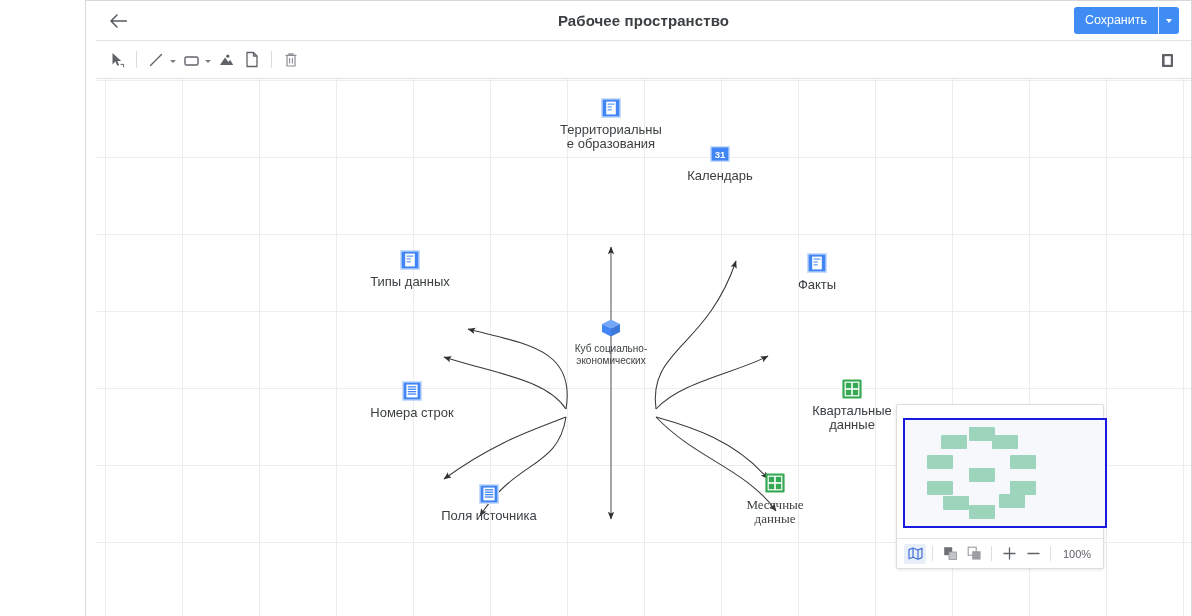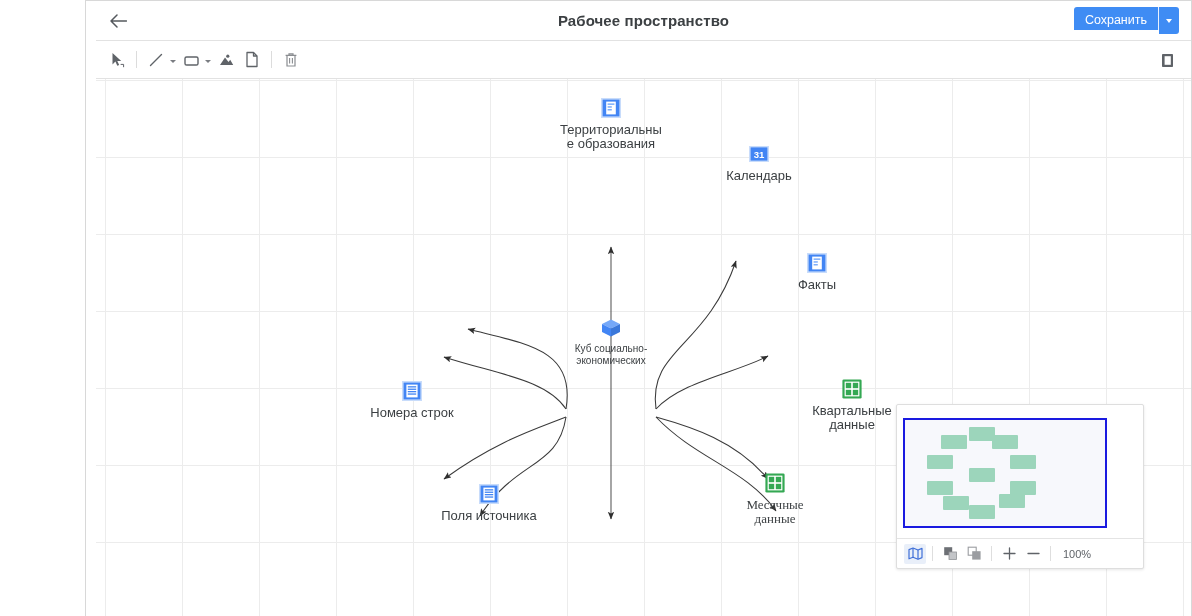--- a/index.html
+++ b/index.html
@@ -53,21 +53,21 @@
     height: 27px;
     display: flex;
     border-radius: 3px;
     overflow: hidden;
   }
   #save-btn {
     background: #3f8cf4;
     color: #ffffff;
     font-size: 12.5px;
     padding: 0 11px;
-    height: 23px;
+    height: 32px;
     line-height: 27px;
     cursor: pointer;
     border-right: 1px solid #eaf1fd;
   }
   #save-caret {
     background: #3f8cf4;
     width: 20px; height: 27px;
     display: flex; align-items: center; justify-content: center;
     cursor: pointer;
   }
@@ -155,21 +155,21 @@
     color: #3c4043;
     white-space: pre-line;
   }
   .node.center .nlabel { font-size: 10px; line-height: 12px; }
   .node.center .nicon { width: 24px; height: 22px; }
 
   
   #minimap-panel {
     position: absolute;
     left: 800px; top: 325px;
-    width: 248px;
+    width: 208px;
     background: #ffffff;
     border: 1px solid #dedede;
     box-shadow: 0 1px 3px rgba(0,0,0,.10);
     border-radius: 2px;
   }
   #minimap {
     position: relative;
     height: 125px;
     margin: 4px;
     background: #ffffff;
@@ -321,29 +321,40 @@
         <rect x="6.2" y="4.6" width="9.6" height="12.8" fill="#ffffff"></rect>
         <rect x="7.6" y="6.4" width="6.8" height="1.5" fill="#7eaefb"></rect>
         <rect x="7.6" y="9.2" width="4.2" height="1.5" fill="#7eaefb"></rect>
         <rect x="7.6" y="12" width="4.2" height="1.5" fill="#7eaefb"></rect>
       </svg>
       <div class="nlabel">Территориальны
 е образования</div>
     </div>
 
 
-    <div class="node" style="left:663px; top:64px;">
+    <div class="node" style="left:624px; top:64px;">
       <svg class="nicon" viewBox="0 0 22 22">
         <rect x="1" y="3" width="20" height="16" fill="#c8dcfb"></rect>
         <rect x="2.6" y="4.4" width="16.8" height="13.2" fill="#4285f4"></rect>
         <text x="11" y="14.6" font-family="Liberation Sans, sans-serif" font-size="9.6" font-weight="bold" fill="#ffffff" text-anchor="middle">31</text>
       </svg>
       <div class="nlabel">Календарь</div>
     </div>
 
+    <div class="node" style="left:314px; top:170px;">
+      <svg class="nicon" viewBox="0 0 22 22">
+        <rect x="1" y="1" width="20" height="20" fill="#c8dcfb"></rect>
+        <rect x="2.6" y="2.6" width="16.8" height="16.8" fill="#4285f4"></rect>
+        <rect x="6.2" y="4.6" width="9.6" height="12.8" fill="#ffffff"></rect>
+        <rect x="7.6" y="6.4" width="6.8" height="1.5" fill="#7eaefb"></rect>
+        <rect x="7.6" y="9.2" width="4.2" height="1.5" fill="#7eaefb"></rect>
+        <rect x="7.6" y="12" width="4.2" height="1.5" fill="#7eaefb"></rect>
+      </svg>
+      <div class="nlabel">Типы данных</div>
+    </div>
 
     <div class="node" style="left:721px; top:173px;">
       <svg class="nicon" viewBox="0 0 22 22">
         <rect x="1" y="1" width="20" height="20" fill="#c8dcfb"></rect>
         <rect x="2.6" y="2.6" width="16.8" height="16.8" fill="#4285f4"></rect>
         <rect x="6.2" y="4.6" width="9.6" height="12.8" fill="#ffffff"></rect>
         <rect x="7.6" y="6.4" width="6.8" height="1.5" fill="#7eaefb"></rect>
         <rect x="7.6" y="9.2" width="4.2" height="1.5" fill="#7eaefb"></rect>
         <rect x="7.6" y="12" width="4.2" height="1.5" fill="#7eaefb"></rect>
       </svg>

